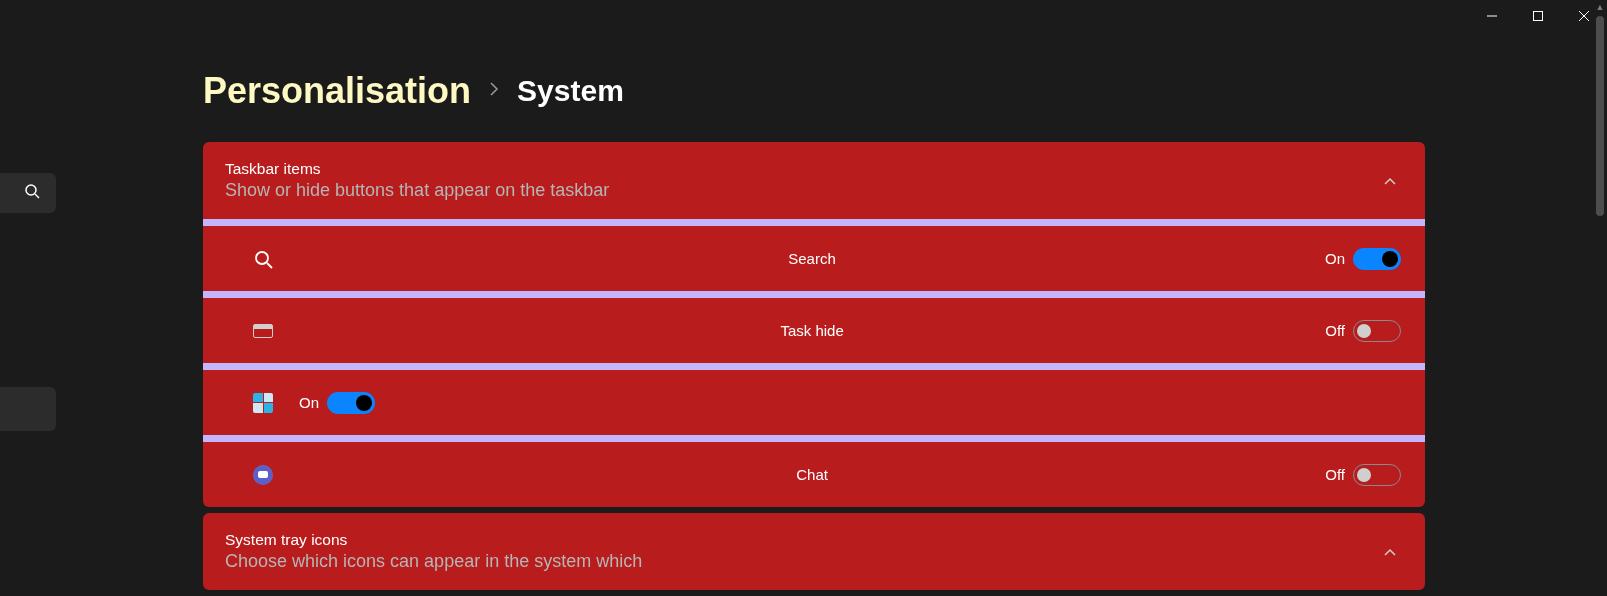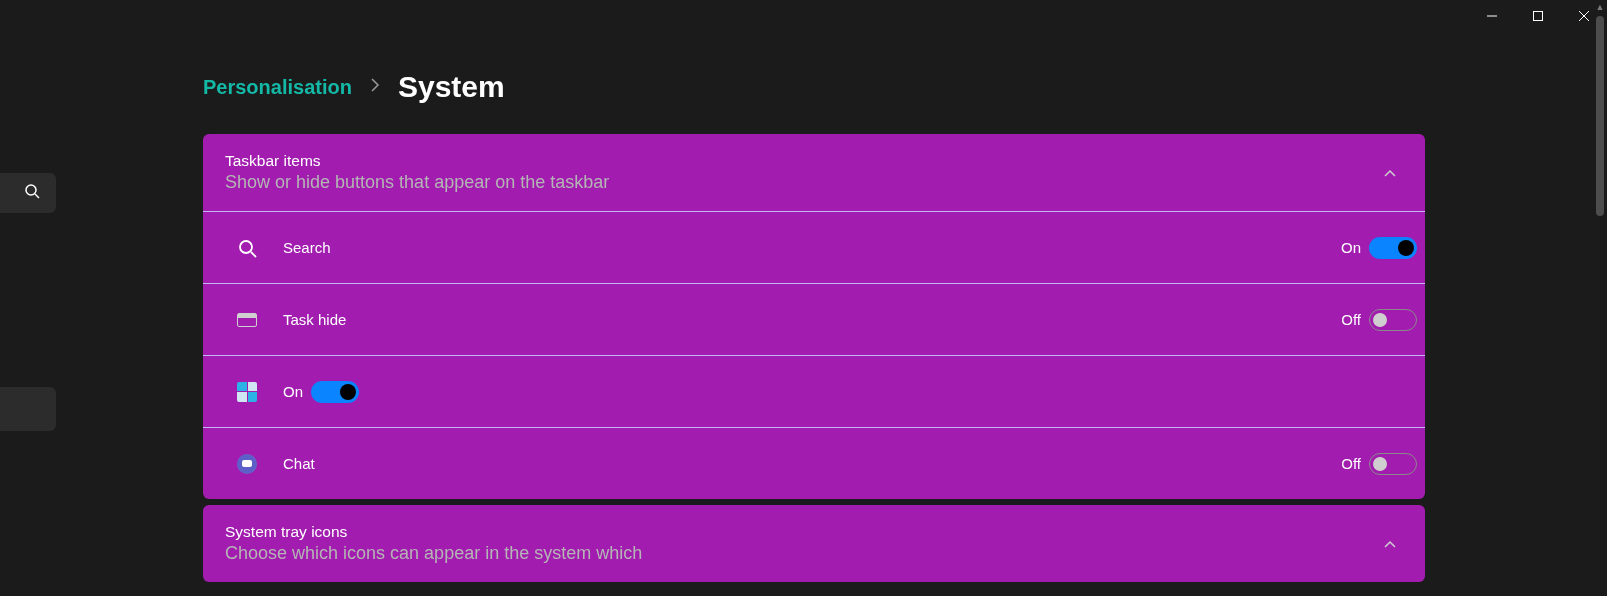--- a/index.html
+++ b/index.html
@@ -64,35 +64,35 @@
     width: 1222px;
   }
 
   .breadcrumbs {
     display: flex;
     align-items: center;
     gap: 18px;
     margin-bottom: 30px;
   }
   .bc-parent {
-    font-size: 20px;
+    font-size: 36px;
     font-weight: 600;
-    color: #14b8a6;
+    color: #fef9c3;
   }
   .bc-chevron {
     color: #999;
   }
   .bc-current {
     font-size: 30px;
     font-weight: 600;
     color: #fff;
   }
 
   .card {
-    background: #a21caf;
+    background: #b91c1c;
     border-radius: 6px;
     margin-bottom: 6px;
   }
 
   .card-header {
     display: flex;
     align-items: center;
     justify-content: space-between;
     padding: 18px 28px 18px 22px;
   }
@@ -106,23 +106,24 @@
     font-size: 18px;
     color: #b5b5b5;
   }
   .chev-up {
     color: #cfcfcf;
   }
 
   .row {
     display: flex;
     align-items: center;
-    padding: 0 8px;
+    padding: 0 24px;
     height: 72px;
-    border-top: 1px solid #c4b5fd;
+    border-top: 7px solid #c4b5fd;
+    text-align: center;
   }
   .row .icon {
     width: 72px;
     display: flex;
     justify-content: center;
   }
   .row .label {
     flex: 1;
     font-size: 15px;
     color: #fff;

